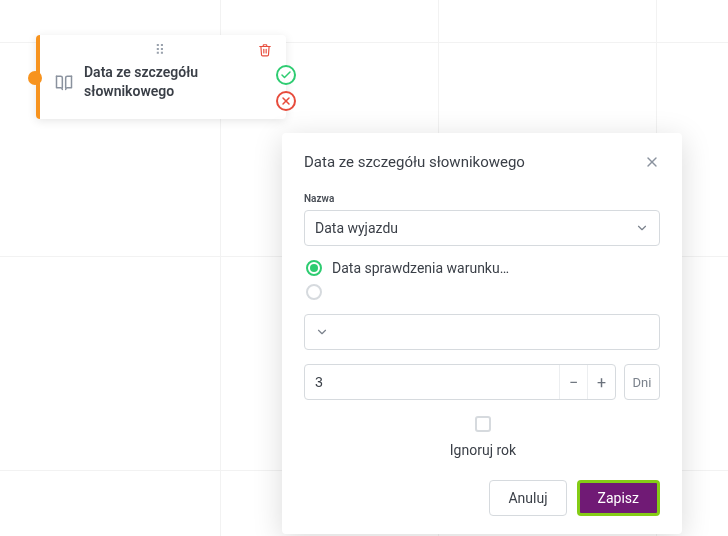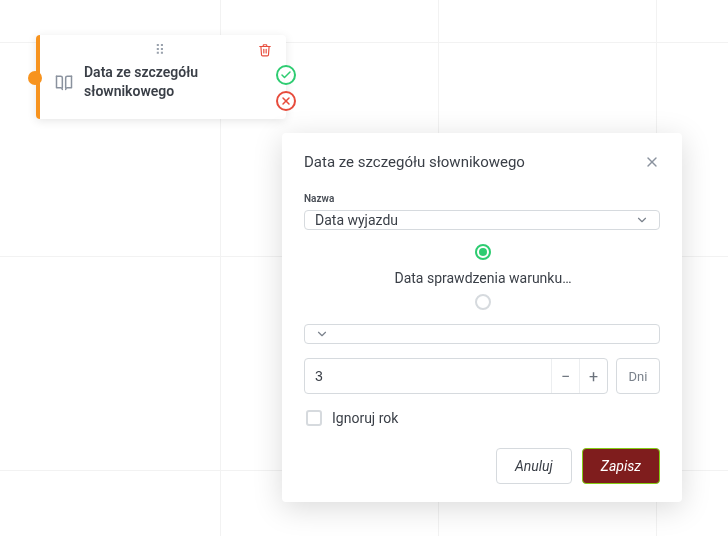--- a/index.html
+++ b/index.html
@@ -140,21 +140,21 @@
   }
 
   .field-label {
     font-size: 10px;
     font-weight: 600;
     color: #4a4f57;
     margin-bottom: 6px;
   }
   .select {
     width: 100%;
-    height: 20px;
+    height: 36px;
     border: 1px solid #d6dade;
     border-radius: 4px;
     background: #fff;
     display: flex;
     align-items: center;
     justify-content: space-between;
     padding: 0 10px;
     font-size: 14px;
     color: #3a3f47;
     cursor: pointer;
@@ -166,21 +166,20 @@
     display: flex;
     flex-direction: column;
     gap: 8px;
     margin: 4px 0 14px 2px;
   }
   .radio-item {
     display: flex;
     align-items: center;
     gap: 10px;
     cursor: pointer;
-    flex-direction: column;
   }
   .radio {
     width: 16px;
     height: 16px;
     border-radius: 50%;
     border: 2px solid #d6dade;
     flex: 0 0 16px;
     position: relative;
   }
   .radio.checked {
@@ -231,37 +230,38 @@
     display: flex;
     align-items: center;
     justify-content: center;
     color: #6b727c;
     cursor: pointer;
     font-size: 16px;
     border-left: 1px solid #eceef0;
     user-select: none;
   }
   .unit-box {
-    width: 44px;
+    width: 36px;
     height: 36px;
     border: 1px solid #d6dade;
     border-radius: 4px;
     display: flex;
     align-items: center;
     justify-content: center;
     font-size: 13px;
     color: #7b828c;
   }
 
   .checkbox-row {
     display: flex;
     align-items: center;
     gap: 10px;
     margin: 2px 0 22px 2px;
     cursor: pointer;
+    flex-direction: column;
   }
   .checkbox {
     width: 16px;
     height: 16px;
     border: 2px solid #d6dade;
     border-radius: 3px;
     flex: 0 0 16px;
   }
   .checkbox-label {
     font-size: 14px;
@@ -275,30 +275,29 @@
   }
   .btn {
     height: 36px;
     padding: 0 18px;
     border-radius: 4px;
     font-size: 14px;
     cursor: pointer;
     display: flex;
     align-items: center;
     justify-content: center;
-    font-style: italic;
   }
   .btn-secondary {
     background: #fff;
     border: 1px solid #d6dade;
     color: #3a3f47;
   }
   .btn-primary {
-    background: #7f1d1d;
-    border: 1px solid #84cc16;
+    background: #701a75;
+    border: 3px solid #84cc16;
     color: #fff;
   }
 </style>
 </head>
 <body>
 
 <div class="canvas">
 
   <div class="gridline-v" style="left:220px;"></div>
   <div class="gridline-v" style="left:438px;"></div>

